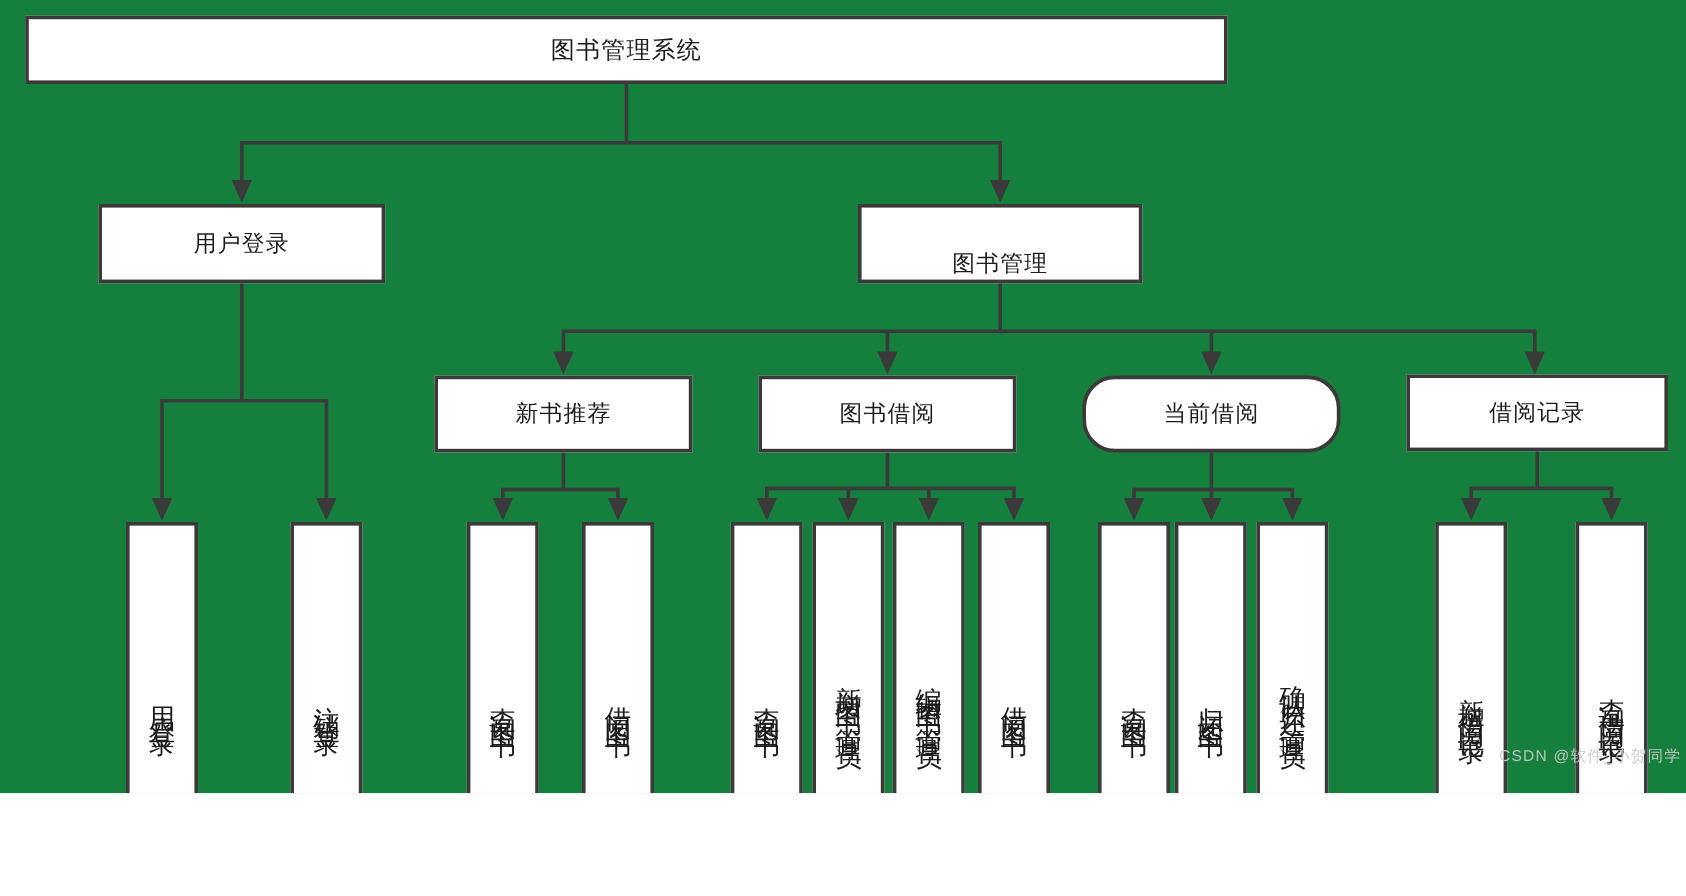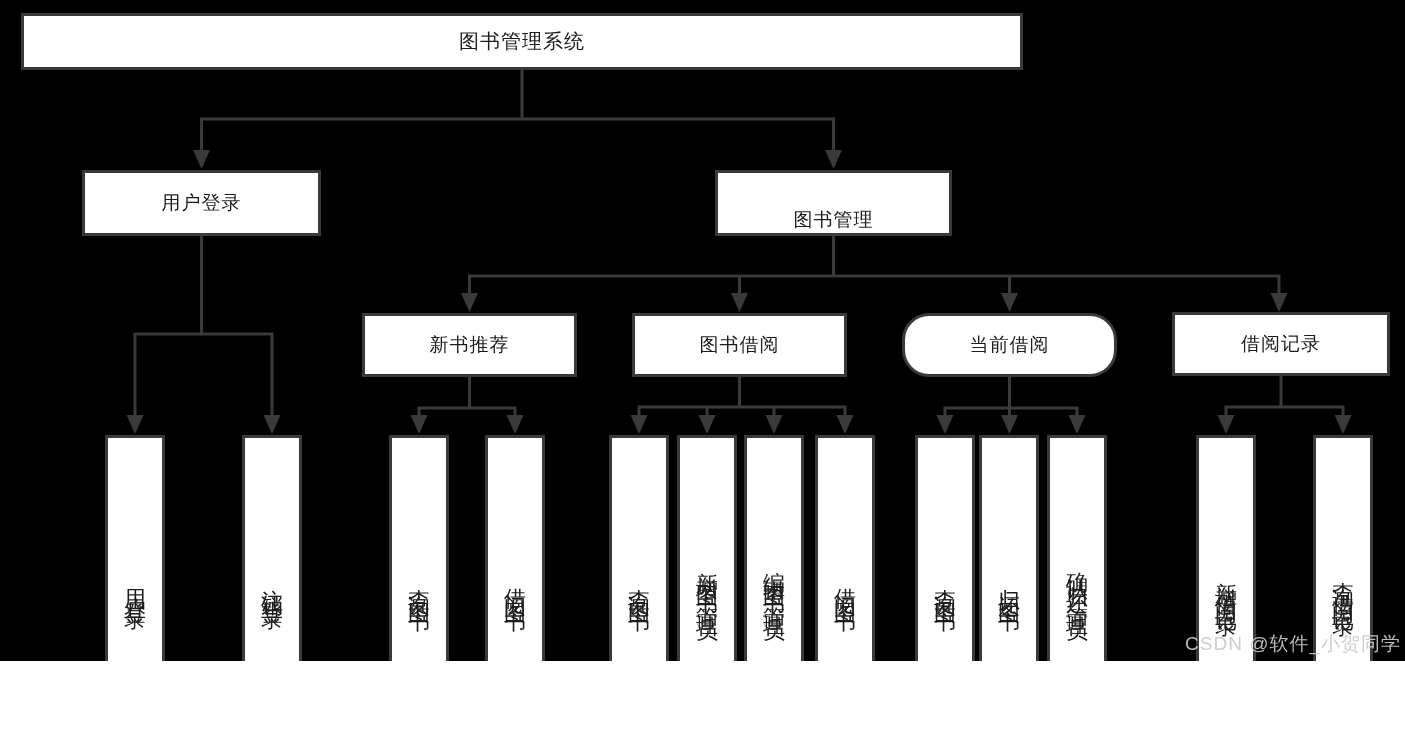--- a/index.html
+++ b/index.html
@@ -1,20 +1,20 @@
 <!DOCTYPE html>
 <html><head>
 <meta charset="utf-8">
 <style>
   html, body { margin: 0; padding: 0; background: #ffffff; }
   #canvas {
     position: relative;
     width: 1405px;
     height: 661px;
-    background: #000000;
+    background: #15803d;
     font-family: "Liberation Sans", sans-serif;
     overflow: hidden;
   }
   #connectors {
     position: absolute;
     left: 0; top: 0;
     z-index: 1;
   }
   .node {
     position: absolute;
@@ -42,23 +42,23 @@
     line-height: 1;
   }
   .leaf {
     width: 60px;
     height: 300px;
     top: 435px;
   }
   #watermark {
     position: absolute;
     right: 4px;
-    bottom: 4px;
+    bottom: 22px;
     z-index: 5;
-    font-size: 19px;
+    font-size: 13px;
     color: rgba(201, 201, 201, 0.92);
     letter-spacing: 1px;
   }
 </style>
 </head>
 <body>
 
 <div id="canvas">
 
   <svg id="connectors" width="1405" height="747" viewBox="0 0 1405 747">

